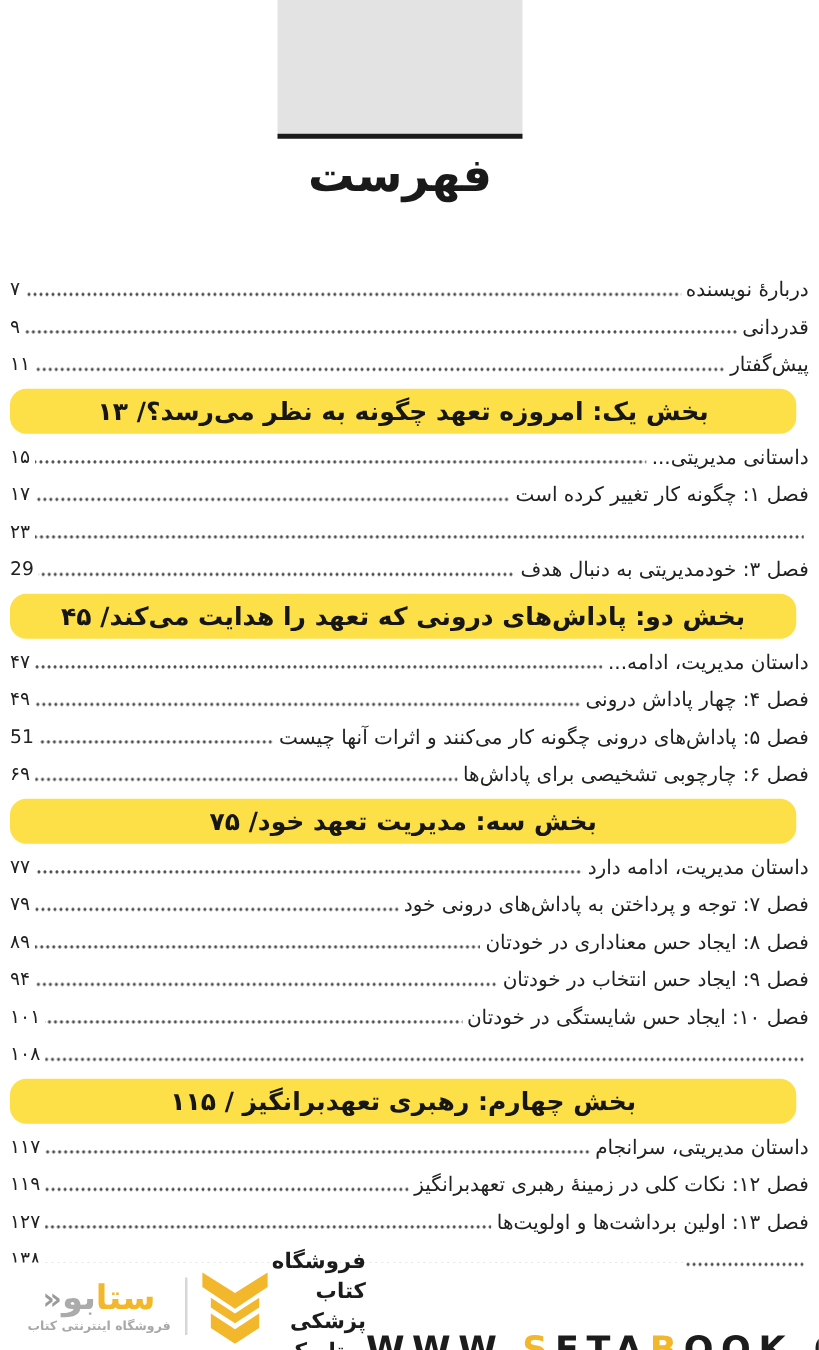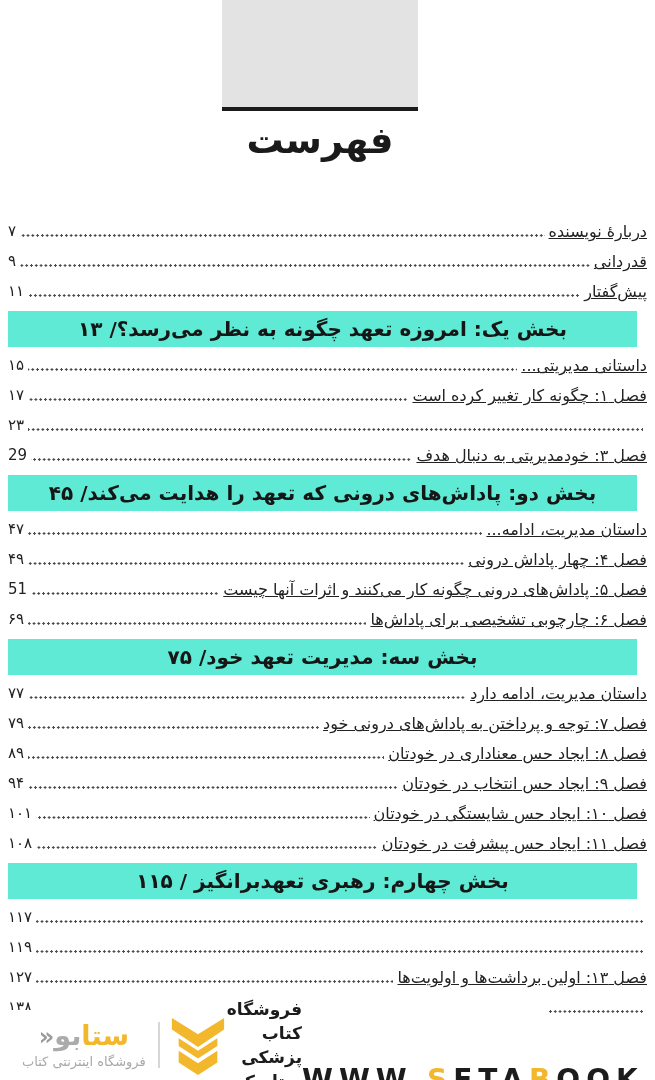--- a/index.html
+++ b/index.html
@@ -12,45 +12,45 @@
   
   .top-box{margin-left:222px;width:196px;height:107px;background:#e3e3e3;}
   .top-rule{margin-left:222px;width:196px;height:4px;background:#1b1b1b;}
   .page-title{
     margin:8px 0 0 222px;width:196px;text-align:center;
     font-size:37px;font-weight:bold;color:#1a1a1a;line-height:1.2;
   }
   
   .toc{direction:rtl;padding:0 8px;margin-top:52px;}
   .toc-row{display:flex;align-items:flex-end;height:30px;}
-  .row-label{font-size:16px;line-height:27px;white-space:nowrap;color:#222;text-decoration:underline;}
+  .row-label{font-size:16px;line-height:27px;white-space:nowrap;color:#222;}
   .leader{
     flex:1;height:3px;margin:0 4px 8px 4px;min-width:10px;
     background-image:radial-gradient(circle,#4a4a4a 1.05px,transparent 1.4px);
     background-size:4.8px 3px;background-repeat:repeat-x;background-position:center bottom;
   }
   .row-page{font-size:15px;line-height:27px;white-space:nowrap;color:#222;}
   .section-bar{
-    background:#5eead4;height:36px;margin:6px 10px 2px 0;
+    background:#fde047;height:36px;margin:6px 10px 2px 0;
     display:flex;align-items:center;justify-content:center;
-    font-weight:bold;font-size:20px;color:#161616;
+    font-weight:bold;font-size:20px;color:#161616;border-radius:13px;
   }
   
   .footer{
     position:absolute;left:0;top:1010px;width:548px;height:70px;background:#ffffff;
     display:flex;justify-content:space-between;align-items:center;
     padding:0 6px 0 22px;box-sizing:border-box;
   }
   .logo{display:flex;align-items:center;}
   .logo-textcol{display:flex;flex-direction:column;align-items:center;direction:rtl;}
   .wordmark{font-size:27px;font-weight:bold;line-height:30px;white-space:nowrap;}
   .wm-yellow{color:var(--accent);}
   .wm-gray{color:#ababab;}
   .wm-mark{color:#9a9a9a;font-size:24px;}
-  .tagline{font-size:13px;color:#a8a8a8;margin-top:2px;white-space:nowrap;}
+  .tagline{font-size:10px;color:#a8a8a8;margin-top:2px;white-space:nowrap;font-weight:bold;}
   .logo-divider{width:2px;height:46px;background:#d7d7d7;margin:0 9px 0 12px;}
   .footer-right{display:flex;flex-direction:row;align-items:flex-end;}
   .store-name{direction:rtl;font-size:17px;font-weight:bold;color:#1c1c1c;line-height:24px;}
   .site-url{font-size:28px;font-weight:bold;letter-spacing:6px;color:#1c1c1c;line-height:26px;margin-top:0;text-decoration:underline;}
   .site-url .hl{color:var(--accent);}
 </style>
 </head>
 <body style="--accent: #F2B72A;">
 
 <div class="top-box"></div>
@@ -160,36 +160,37 @@
     <span class="row-page">۹۴</span>
   </div>
 
   <div class="toc-row">
     <span class="row-label">فصل ۱۰: ایجاد حس شایستگی در خودتان</span>
     <span class="leader"></span>
     <span class="row-page">۱۰۱</span>
   </div>
 
   <div class="toc-row">
-    <span class="row-label">فصل ۱۱: ایجاد حس پیشرفت در خودتان</span>
     <span class="leader"></span>
     <span class="row-page">۱۰۸</span>
   </div>
 </div>
   </div>
 
   <div>
     <div class="section-bar">بخش چهارم: رهبری تعهدبرانگیز / ۱۱۵</div>
     <div class="section-rows">
   <div class="toc-row">
+    <span class="row-label">داستان مدیریتی، سرانجام</span>
     <span class="leader"></span>
     <span class="row-page">۱۱۷</span>
   </div>
 
   <div class="toc-row">
+    <span class="row-label">فصل ۱۲: نکات کلی در زمینۀ رهبری تعهدبرانگیز</span>
     <span class="leader"></span>
     <span class="row-page">۱۱۹</span>
   </div>
 
   <div class="toc-row">
     <span class="row-label">فصل ۱۳: اولین برداشت‌ها و اولویت‌ها</span>
     <span class="leader"></span>
     <span class="row-page">۱۲۷</span>
   </div>
 

